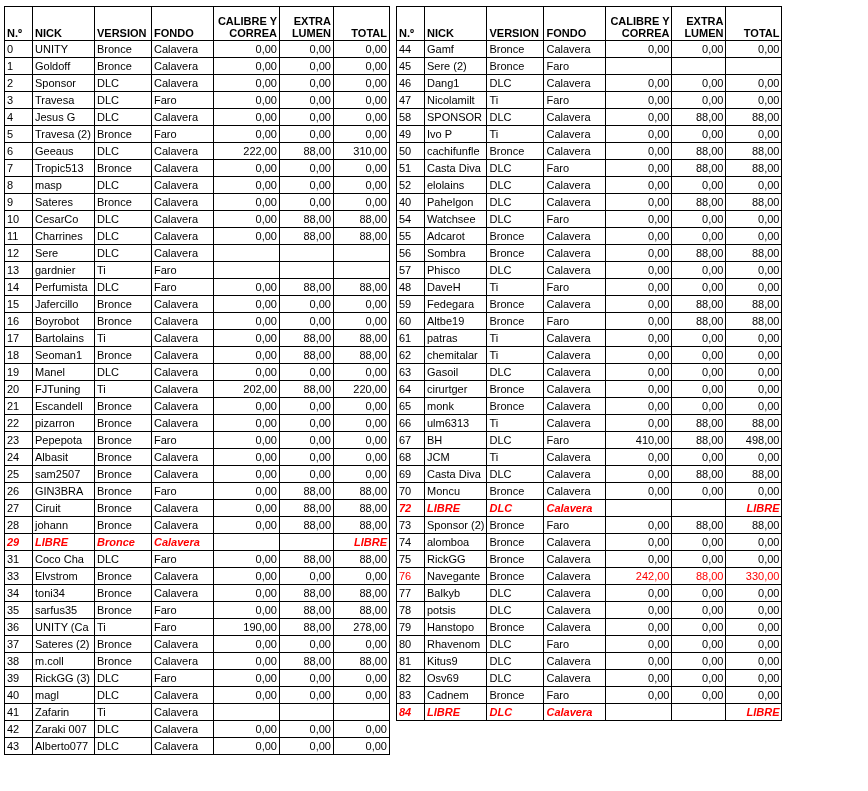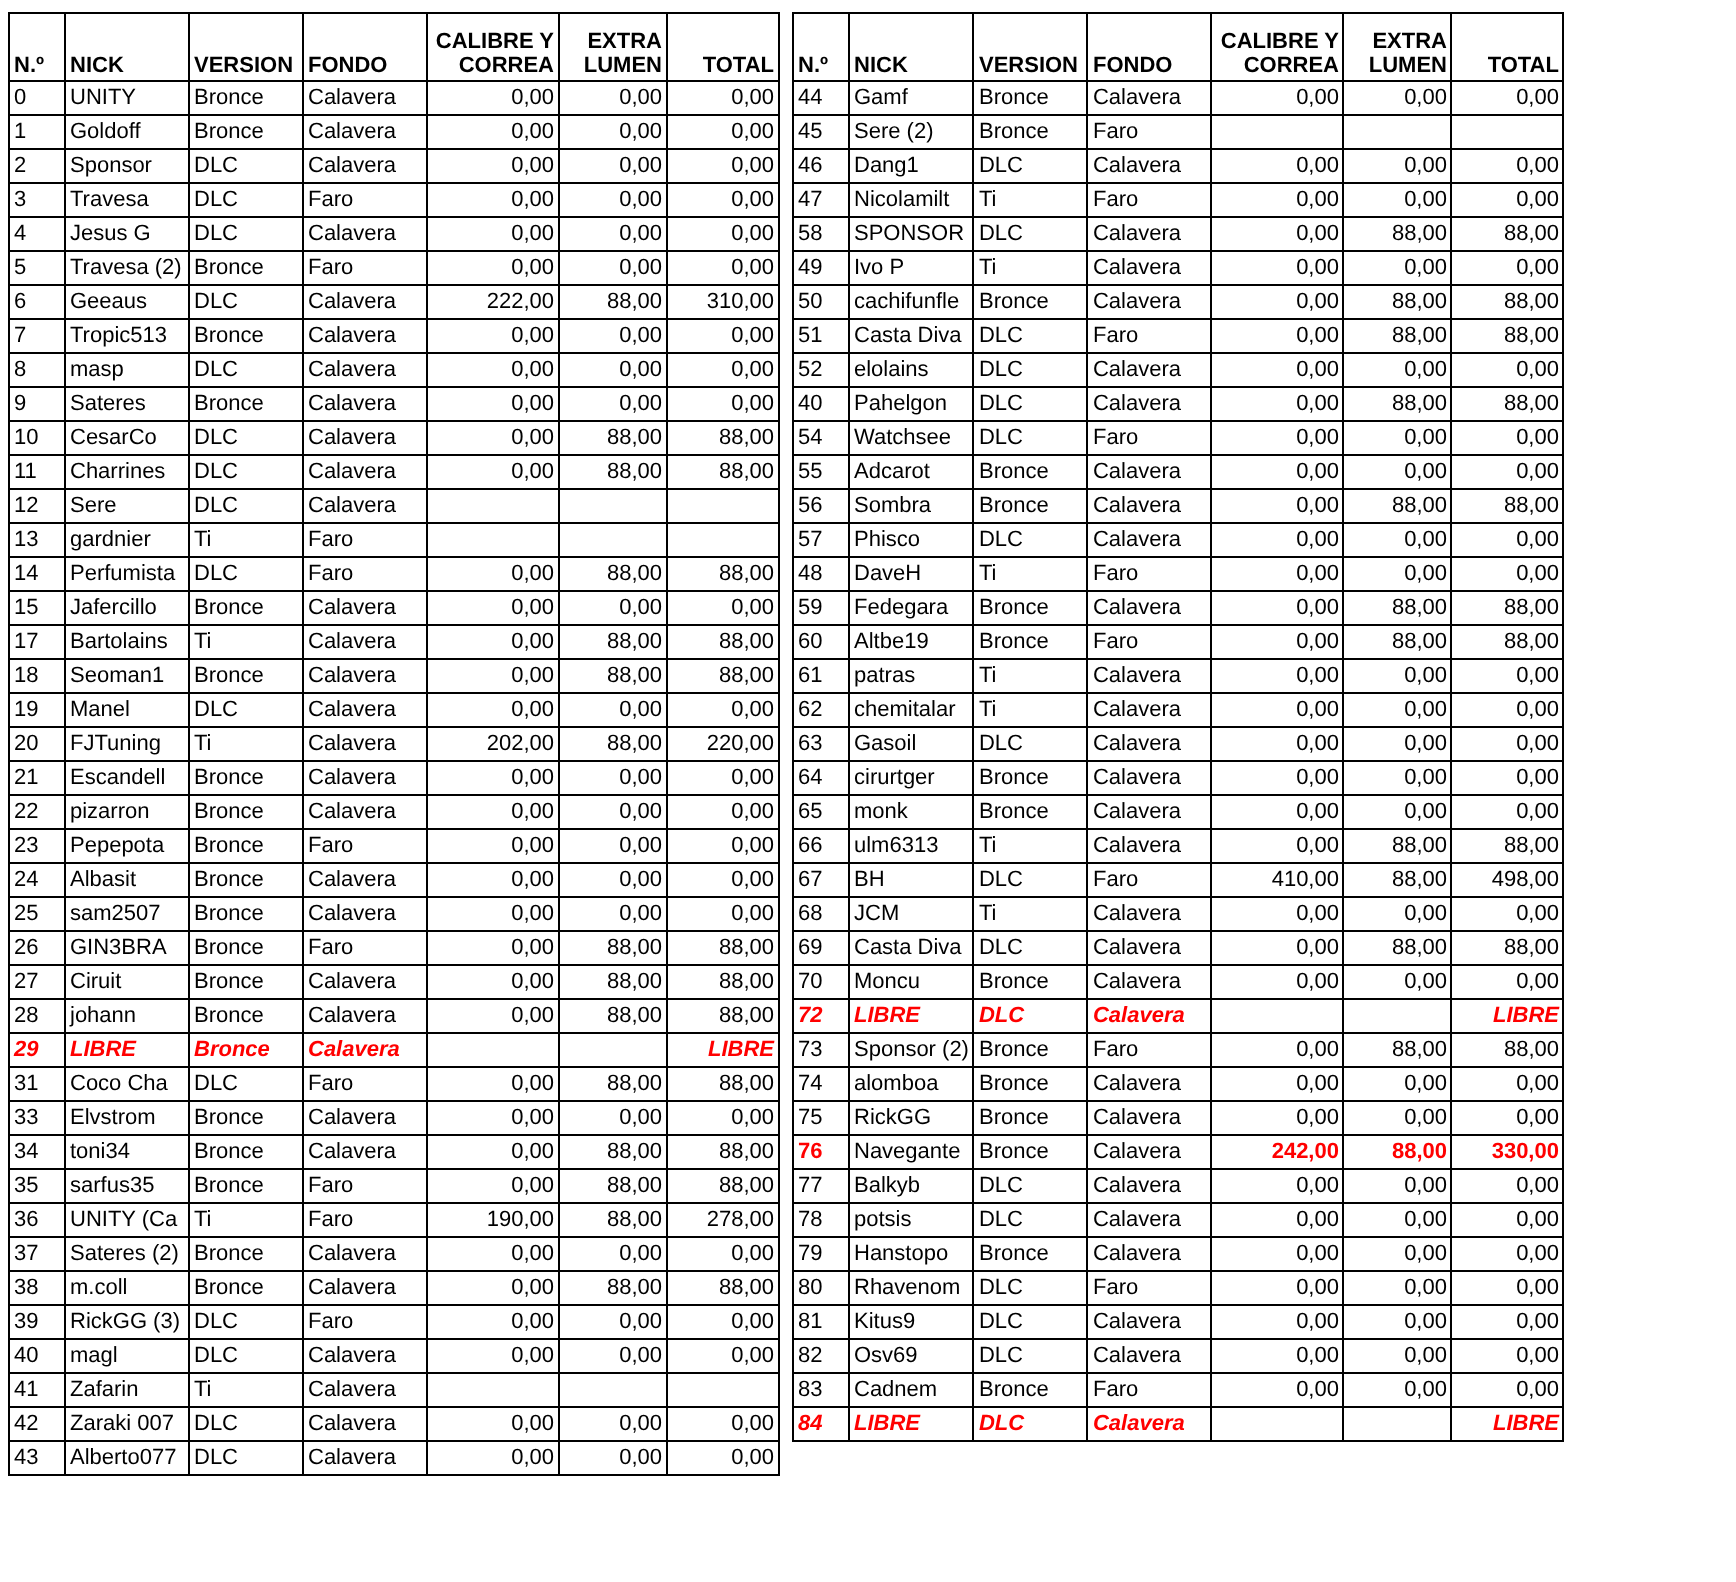--- a/index.html
+++ b/index.html
@@ -46,21 +46,21 @@
     padding:1px 2px;
   }
   .c-num{width:28px;text-align:left;}
   .c-nick{width:62px;text-align:left;}
   .c-ver{width:57px;text-align:left;}
   .c-fon{width:62px;text-align:left;}
   .c-cal{width:66px;text-align:right;}
   .c-ext{width:54px;text-align:right;}
   .c-tot{width:56px;text-align:right;}
   .libre{color:#ff0000;font-weight:bold;font-style:italic;}
-  .num-red{color:#ff0000;font-weight:bold;}
+  .num-red{color:#ff0000;font-weight:normal;}
 </style>
 </head>
 <body>
 
 <div class="sheet">
 
   <table>
     <thead>
       <tr>
         <th class="c-num">N.º</th>
@@ -211,20 +211,29 @@
         <tr>
           <td class="c-num">15</td>
           <td class="c-nick">Jafercillo</td>
           <td class="c-ver">Bronce</td>
           <td class="c-fon">Calavera</td>
           <td class="c-cal">0,00</td>
           <td class="c-ext">0,00</td>
           <td class="c-tot">0,00</td>
         </tr>
         <tr>
+          <td class="c-num">16</td>
+          <td class="c-nick">Boyrobot</td>
+          <td class="c-ver">Bronce</td>
+          <td class="c-fon">Calavera</td>
+          <td class="c-cal">0,00</td>
+          <td class="c-ext">0,00</td>
+          <td class="c-tot">0,00</td>
+        </tr>
+        <tr>
           <td class="c-num">17</td>
           <td class="c-nick">Bartolains</td>
           <td class="c-ver">Ti</td>
           <td class="c-fon">Calavera</td>
           <td class="c-cal">0,00</td>
           <td class="c-ext">88,00</td>
           <td class="c-tot">88,00</td>
         </tr>
         <tr>
           <td class="c-num">18</td>

